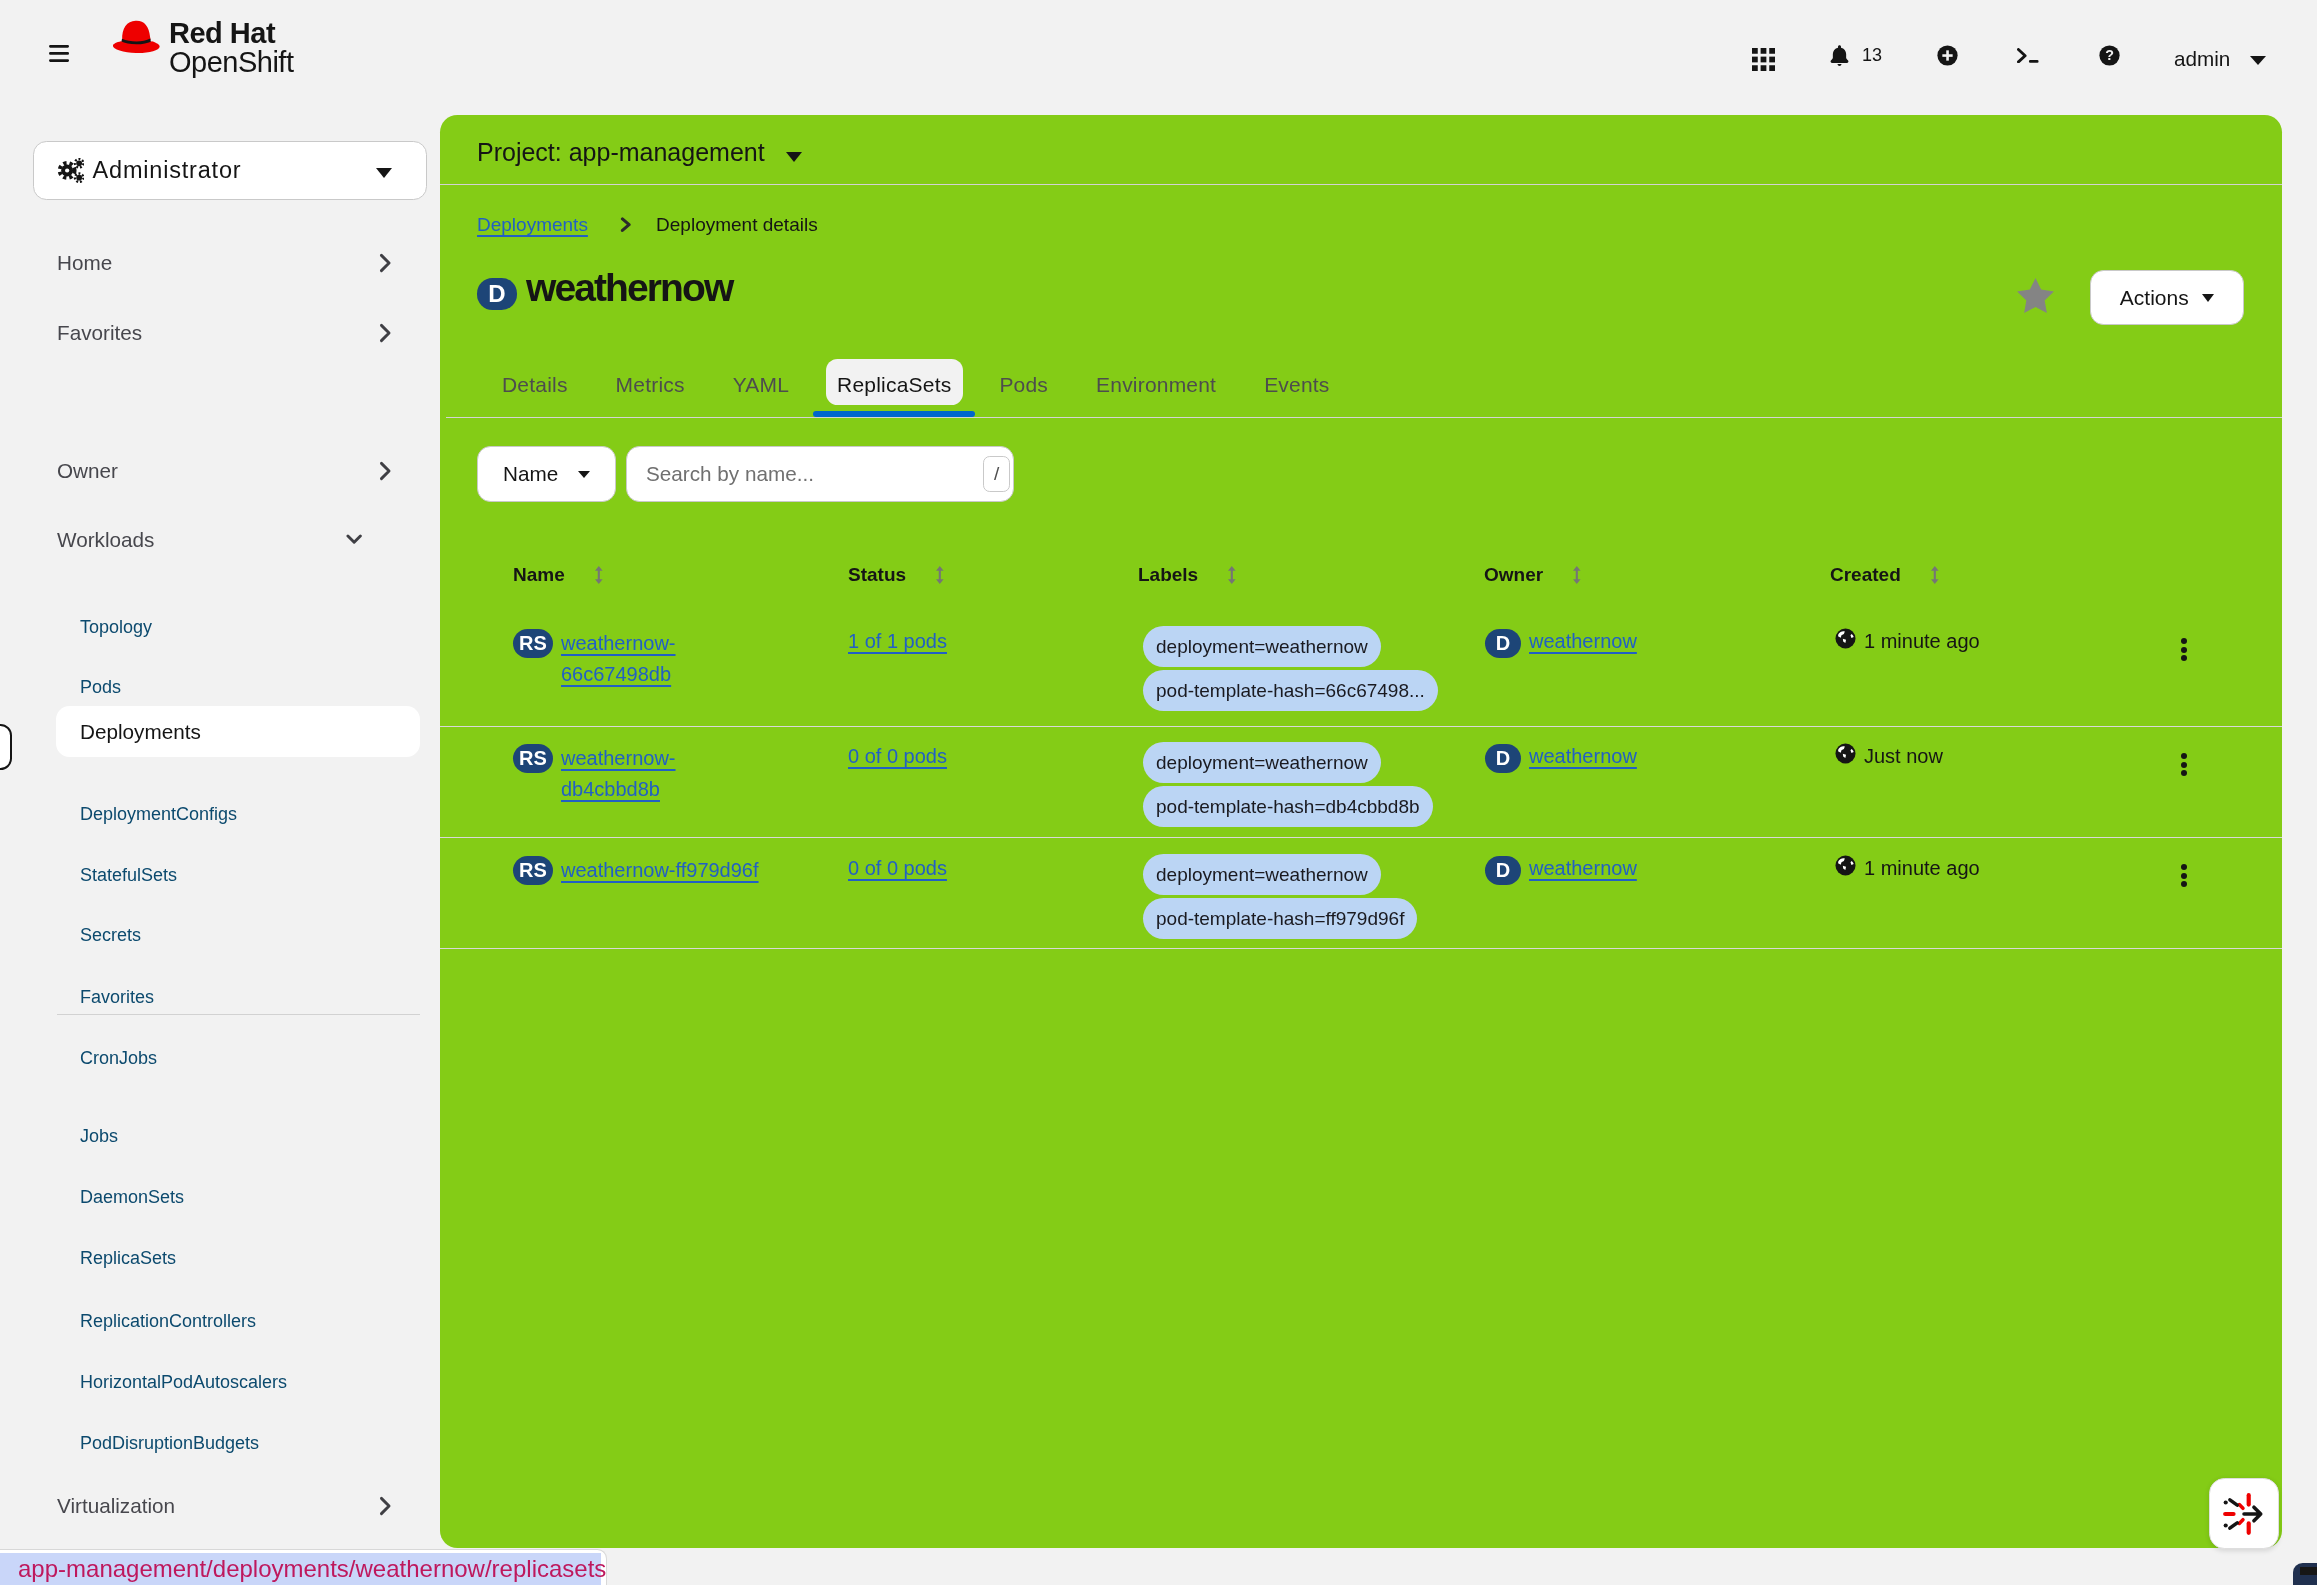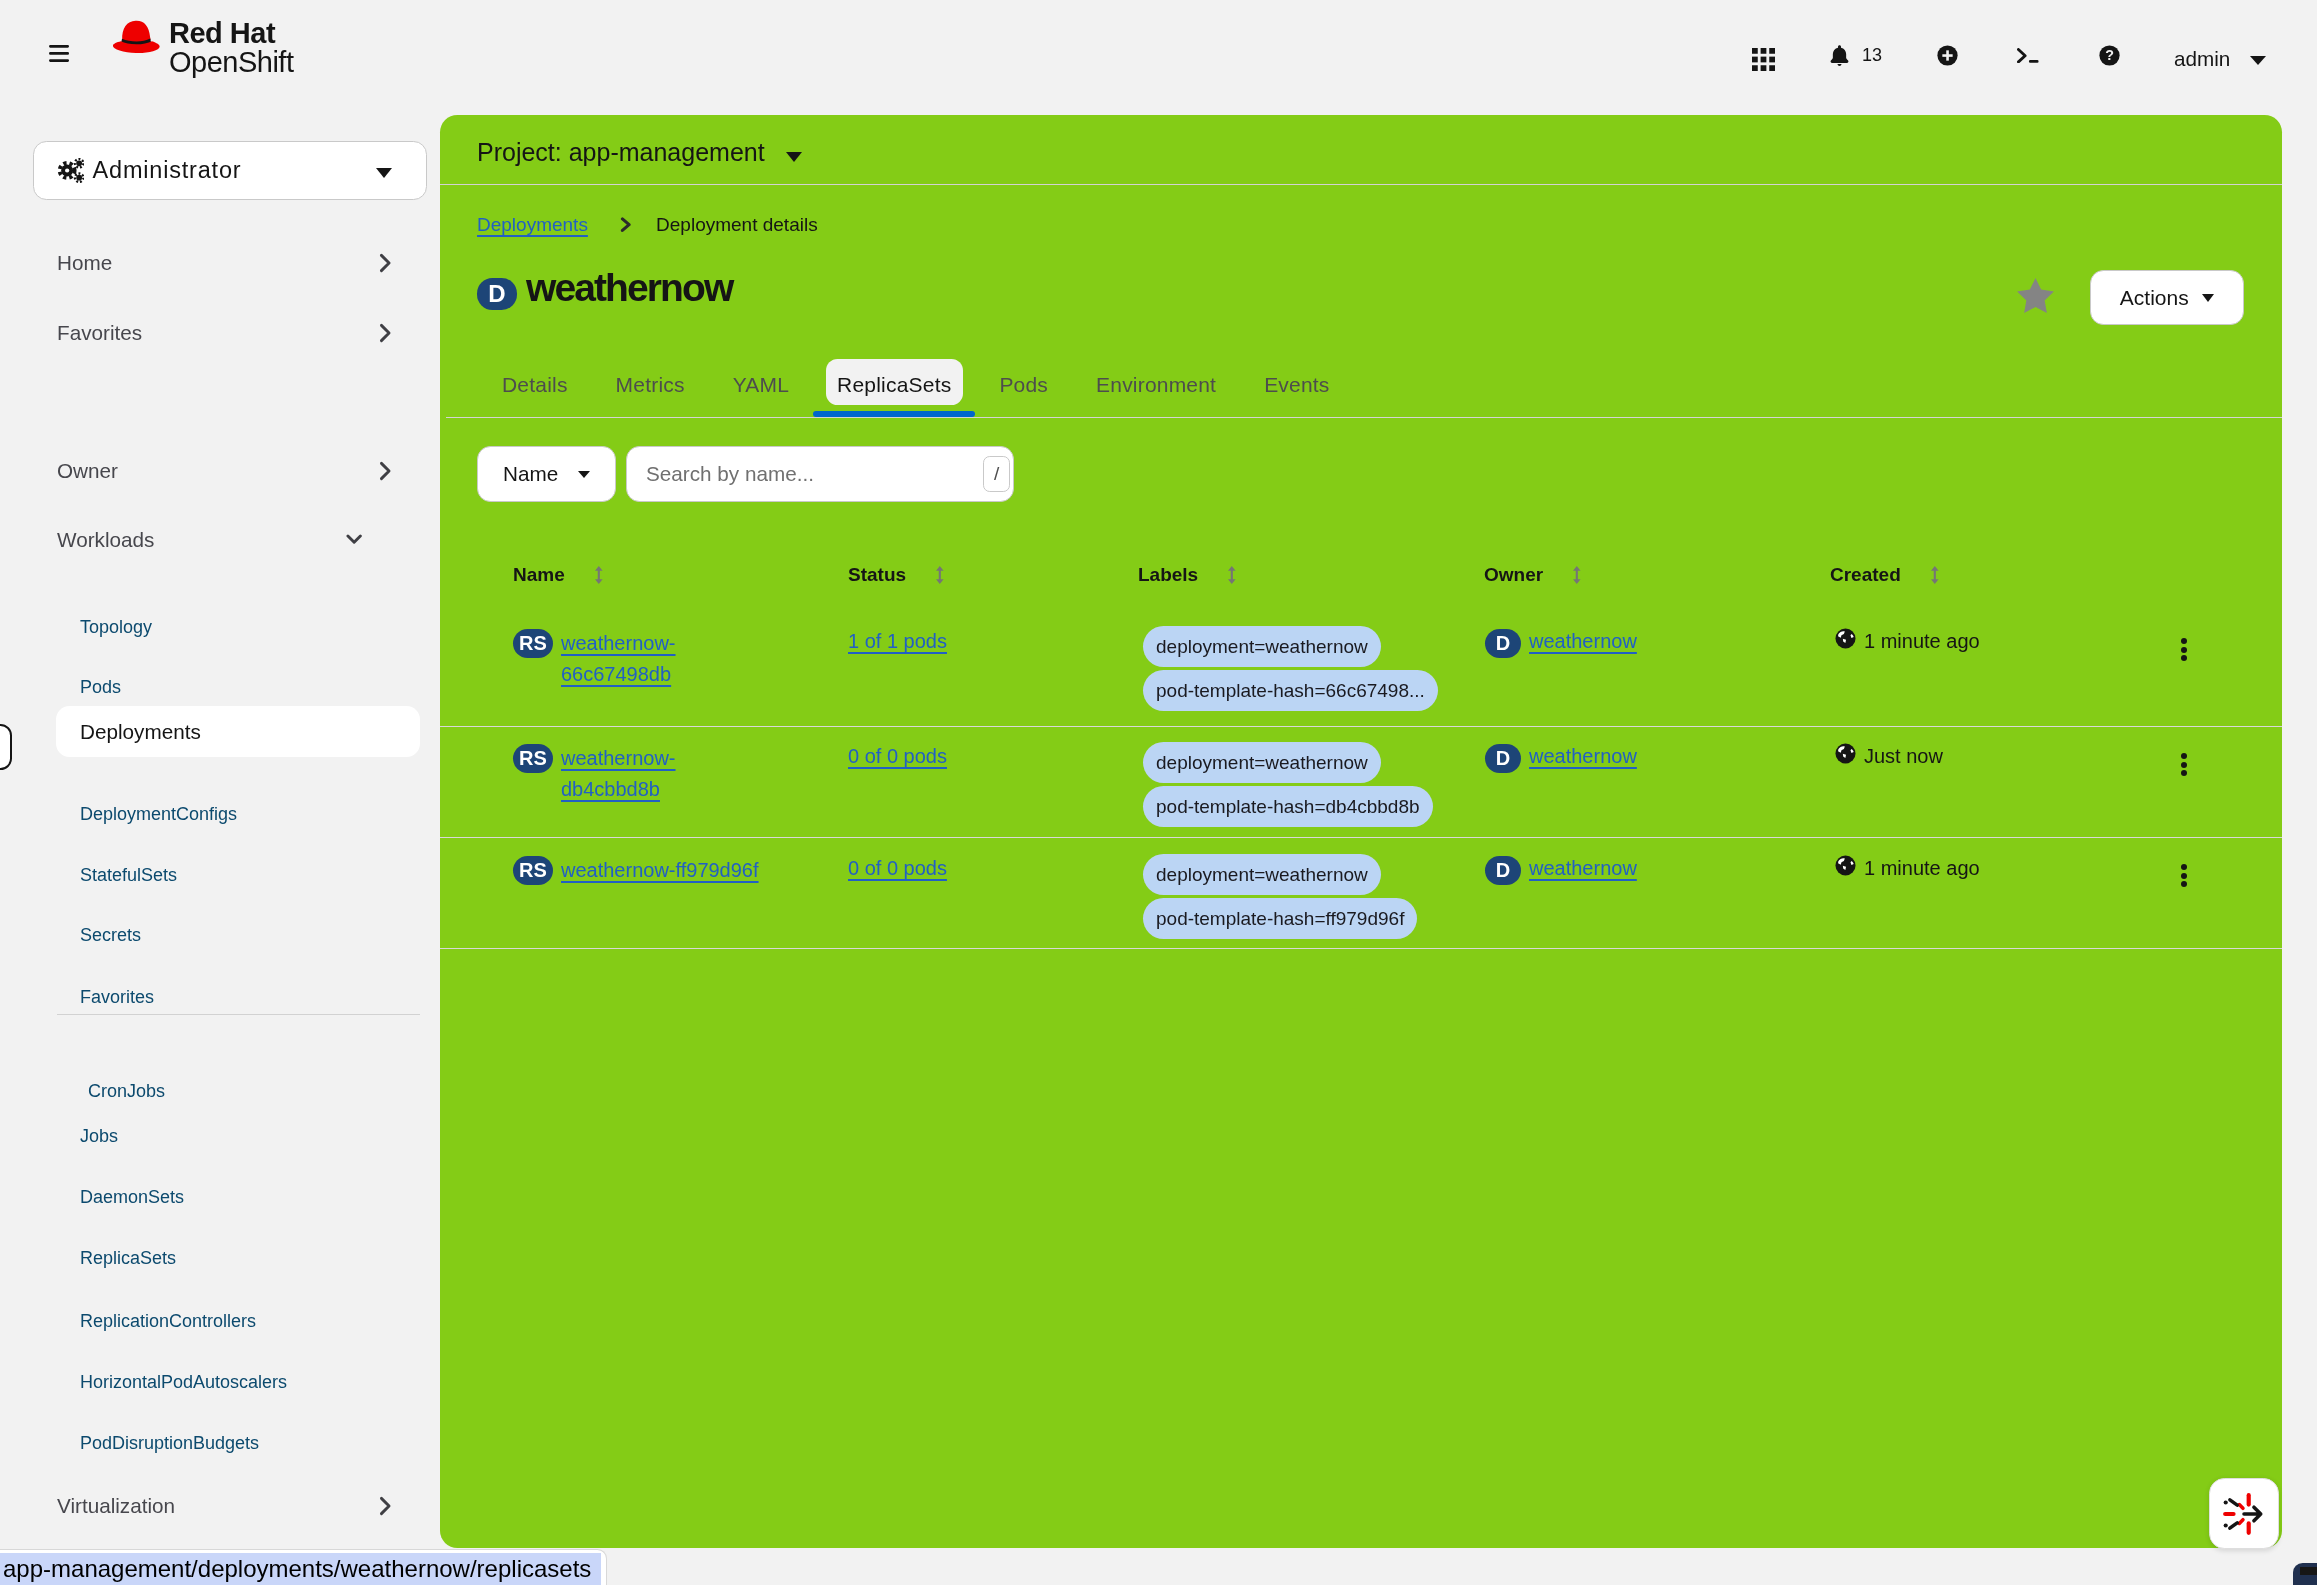--- a/index.html
+++ b/index.html
@@ -141,21 +141,21 @@
   <div class="subitem" style="top:710px;">
       <span class="t">StatefulSets</span>
     </div>
   <div class="subitem" style="top:770px;">
       <span class="t">Secrets</span>
     </div>
   <div class="subitem" style="top:832px;">
       <span class="t">Favorites</span>
     </div>
   <div class="abs" style="left:57px;top:899px;width:363px;border-top:1.4px solid #d2d2d2;"></div>
-  <div class="subitem" style="top:926px;padding-left:8px;">
+  <div class="subitem" style="top:893px;">
       <span class="t">CronJobs</span>
     </div>
   <div class="subitem" style="top:971px;">
       <span class="t">Jobs</span>
     </div>
   <div class="subitem" style="top:1032px;">
       <span class="t">DaemonSets</span>
     </div>
   <div class="subitem" style="top:1093px;">
       <span class="t">ReplicaSets</span>
@@ -338,18 +338,18 @@
     <path d="M22 22 L38 22 M38 22 L31.5 15.5 M38 22 L31.5 28.5" stroke="#151515" stroke-width="3.4" stroke-linecap="round" stroke-linejoin="round"></path>
   </svg>
 </div>
 
 <div class="abs" style="left:2293px;top:1563px;width:24px;height:22px;background:#20304f;border-top-left-radius:9.6px;overflow:hidden;">
   <div style="position:absolute;left:6.7px;top:3.8px;width:17.3px;height:8.6px;background:#161616;"></div>
 </div>
 
 <div class="abs" style="left:0;top:1549px;width:607px;height:37px;background:#fff;border-top-right-radius:9.6px;border:1px solid #d8d8d8;border-left:none;border-bottom:none;">
   <div class="abs" style="left:0;top:2.9px;right:4.8px;bottom:0;background:#c9d6f9;display:flex;align-items:center;">
-    <span style="font-size:24px;color:#000000;margin-left:3px;white-space:nowrap;">app-management/deployments/weathernow/replicasets</span>
+    <span style="font-size:24px;color:#be185d;margin-left:18px;white-space:nowrap;">app-management/deployments/weathernow/replicasets</span>
   </div>
 </div>
 
 <div class="abs" style="left:-17.3px;top:724px;width:29px;height:46px;background:#fff;border:2.9px solid #151515;border-radius:11.5px;"></div>
 
 
 </body></html>

